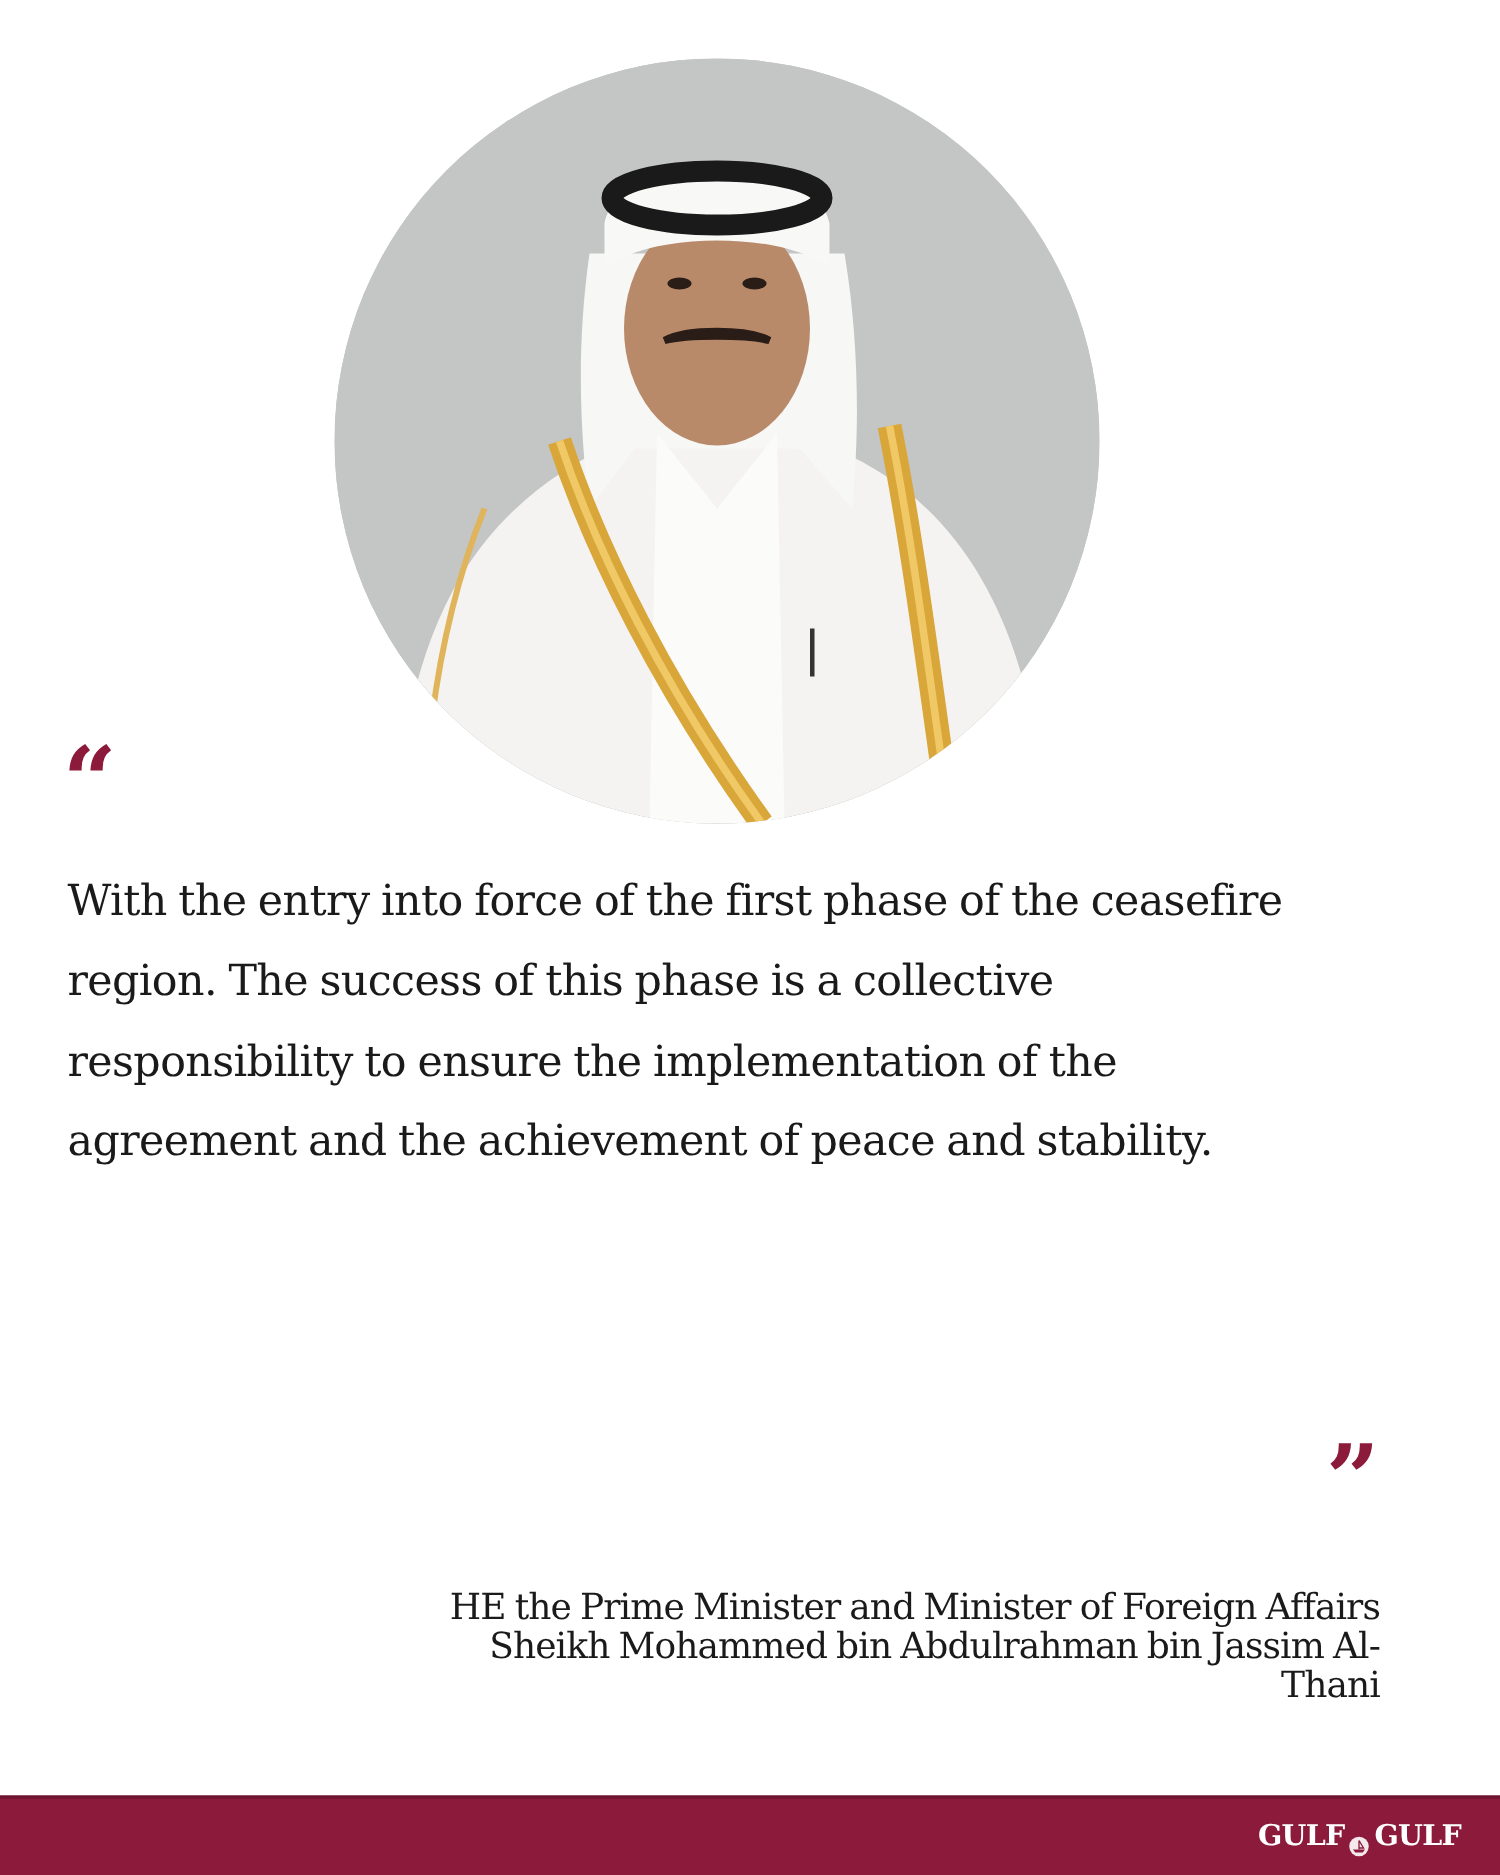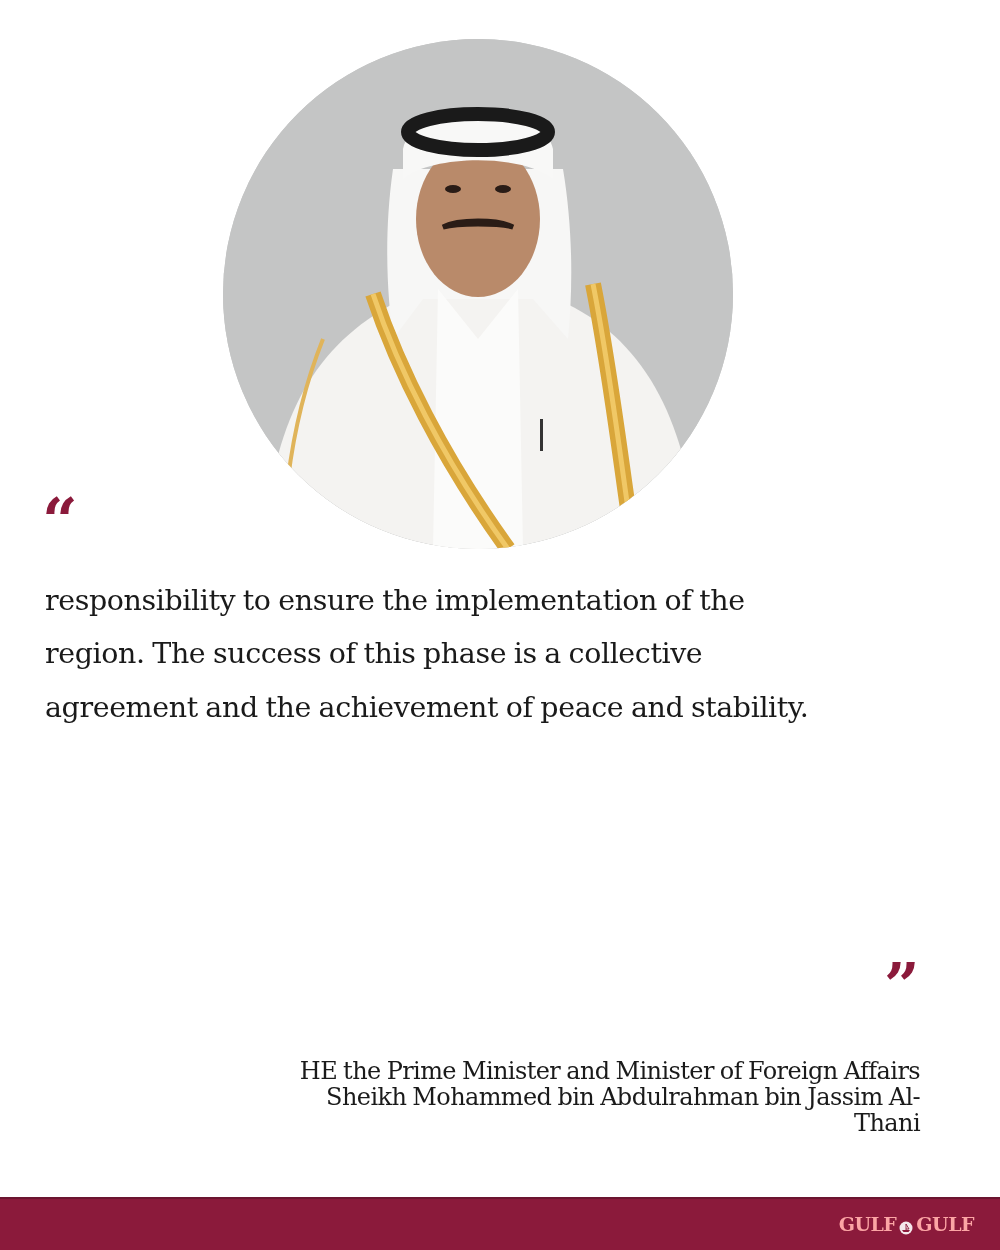--- a/index.html
+++ b/index.html
@@ -93,25 +93,25 @@
       height: 53px;
       background: #8b1a3b;
       border-top: 2px solid #6b1530;
       box-sizing: border-box;
     }
     .brand {
       position: absolute;
       right: 26px;
       top: 14px;
       display: flex;
-      align-items: center;
+      align-items: flex-end;
       font-family: "DejaVu Serif", serif;
       font-weight: bold;
       font-size: 19px;
-      color: #fca5a5;
+      color: #ffffff;
       letter-spacing: -0.5px;
       margin-left: 21px;
     }
     .brand-emblem {
       display: inline-block;
       width: 14px;
       height: 14px;
       margin: 0 3px;
     }
   </style>
@@ -145,22 +145,23 @@
     <path d="M370 245 C 385 320, 395 400, 405 470" fill="none" stroke="#f0c866" stroke-width="5"></path>
     <path d="M100 300 C 80 350, 70 400, 65 440" fill="none" stroke="#e0b45a" stroke-width="4"></path>
 
     <rect x="317" y="380" width="3" height="32" fill="#333"></rect>
   </svg>
 </div>
 
 <div class="quote-open">“</div>
 
 <div class="quote-body">
+  <span class="line">With the entry into force of the first phase of the ceasefire</span>
+  <span class="line">region. The success of this phase is a collective</span>
   <span class="line">responsibility to ensure the implementation of the</span>
-  <span class="line">region. The success of this phase is a collective</span>
   <span class="line">agreement and the achievement of peace and stability.</span>
 </div>
 
 <div class="quote-close">”</div>
 
 <div class="attribution">
   <span class="line">HE the Prime Minister and Minister of Foreign Affairs</span>
   <span class="line">Sheikh Mohammed bin Abdulrahman bin Jassim Al-</span>
   <span class="line">Thani</span>
 </div>

